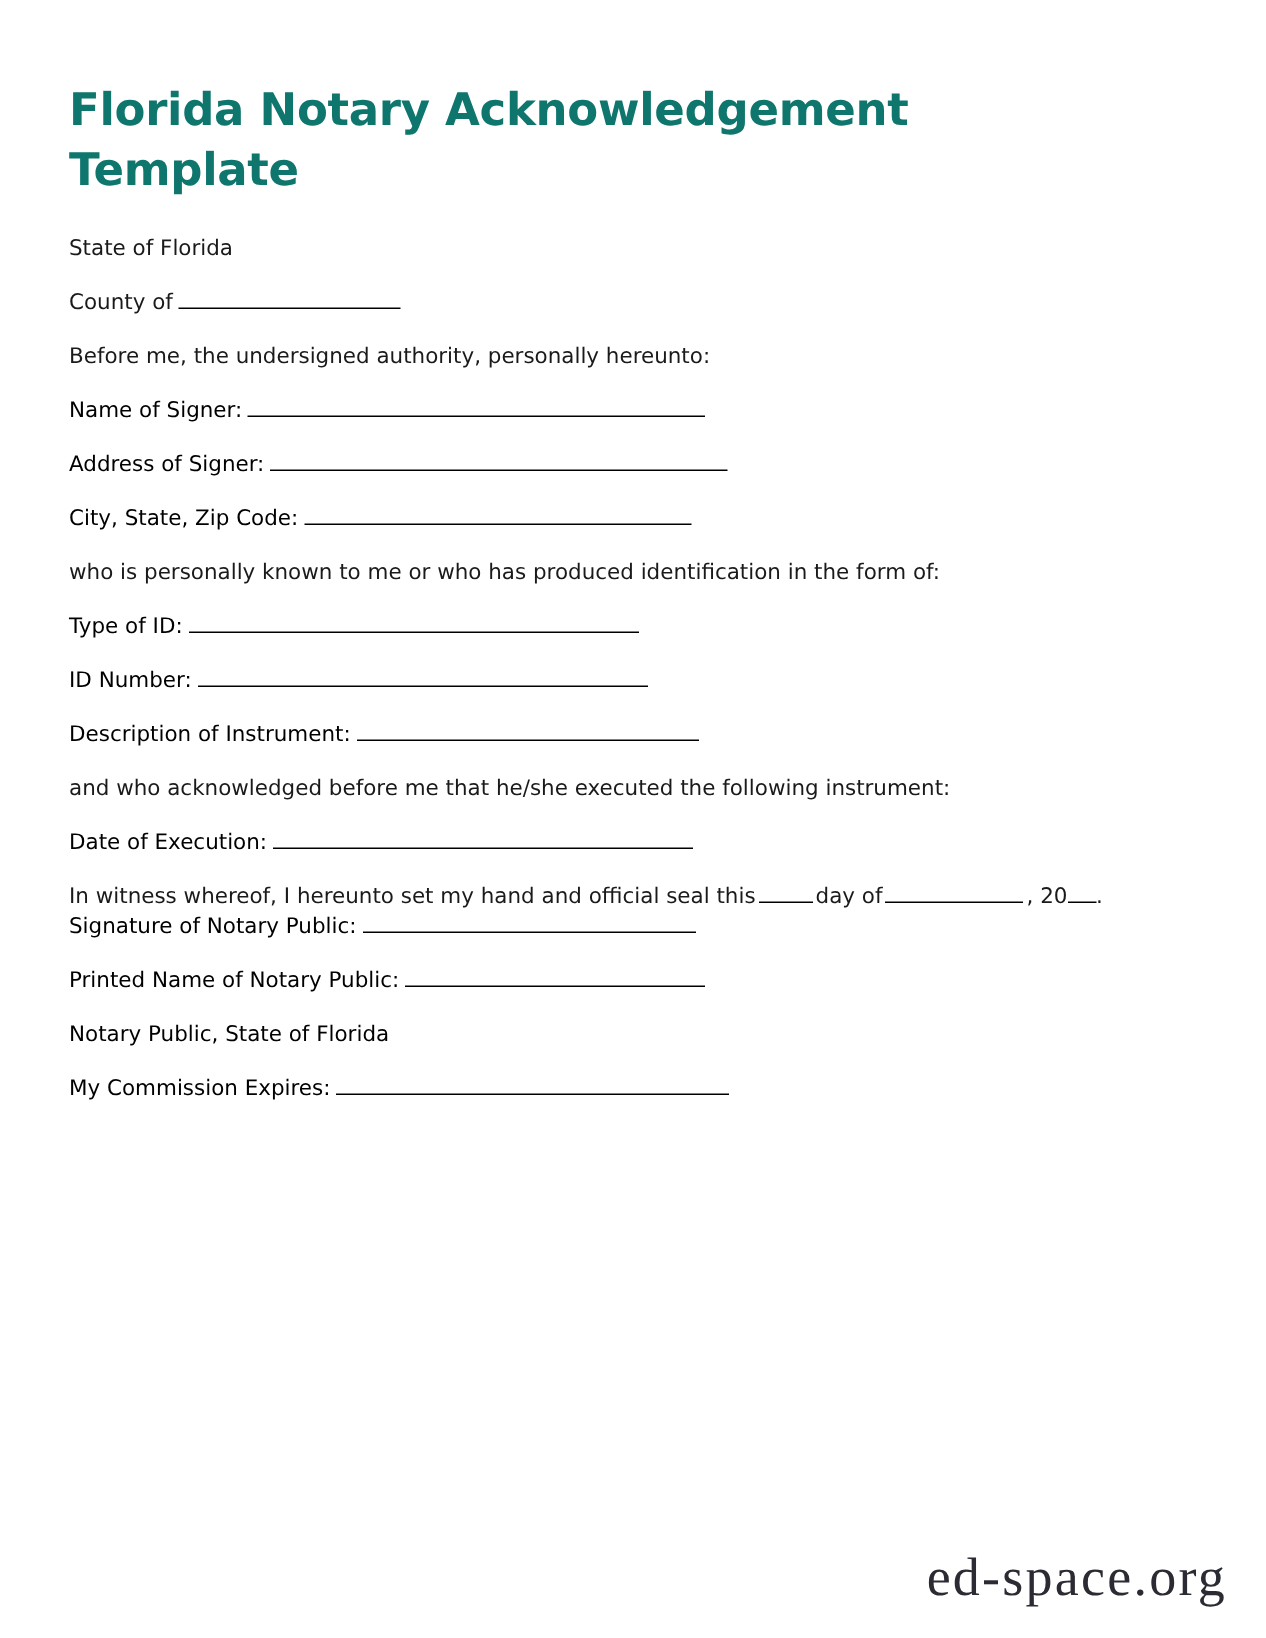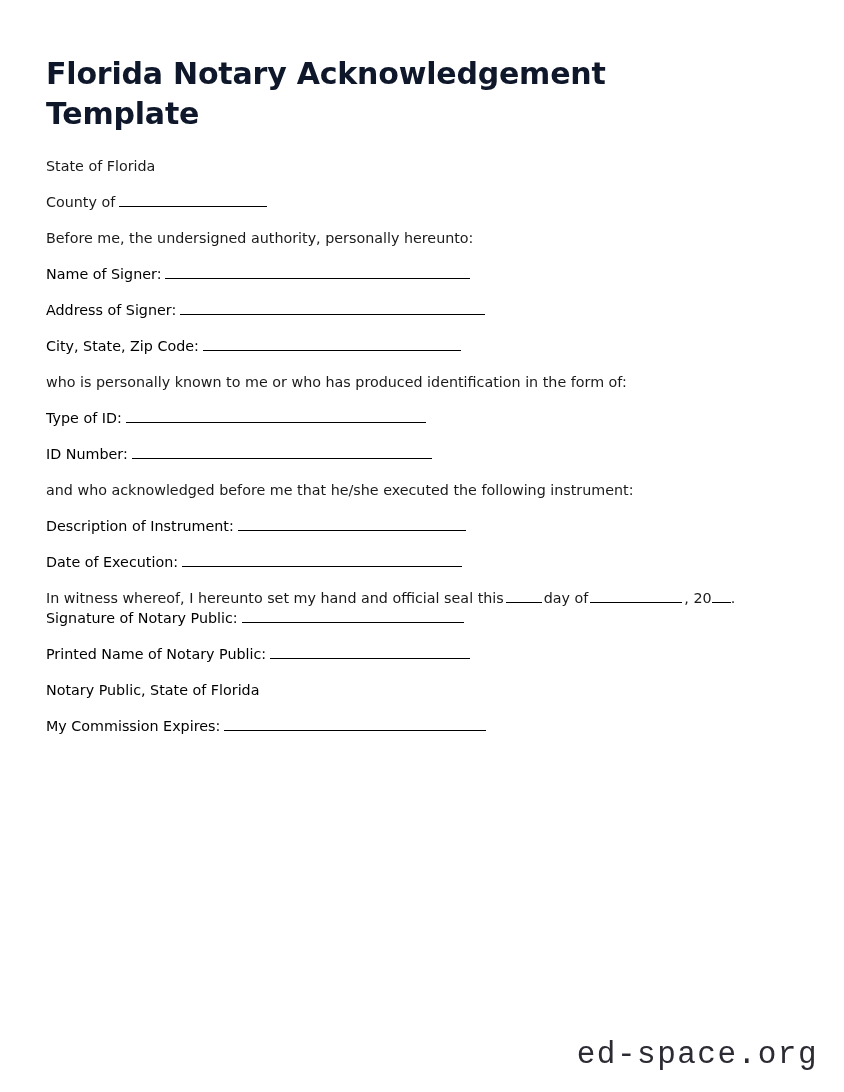--- a/index.html
+++ b/index.html
@@ -34,21 +34,21 @@
     top: 54px;
     width: 752px;
   }
 
   
   .doc-title {
     font-size: 30px;
     font-weight: bold;
     line-height: 40px;
     letter-spacing: -0.2px;
-    color: #0f172a;
+    color: #0f766e;
     margin: 0 0 22px 0;
     max-width: 640px;
   }
 
   
   .line {
     font-size: 14.3px;
     line-height: 20px;
     color: #1a1a1a;
     margin-bottom: 16px;
@@ -102,22 +102,22 @@
   .w-year     { width: 19px; }
   .w-sig      { width: 222px; }
   .w-printed  { width: 200px; }
   .w-comm     { width: 262px; }
 
   
   .footer-watermark {
     position: absolute;
     right: 26px;
     bottom: 20px;
-    font-family: Liberation Mono, monospace;
-    font-size: 31px;
+    font-family: Liberation Serif, serif;
+    font-size: 36px;
     letter-spacing: 1.5px;
     color: #2b2b33;
     white-space: nowrap;
   }
 </style>
 </head>
 <body>
 
 <div class="page">
   <div class="content">
@@ -154,25 +154,25 @@
 
     <div class="line">
       <span class="lbl">Type of ID:</span><span class="blank w-typeid"></span>
     </div>
 
     <div class="line">
       <span class="lbl">ID Number:</span><span class="blank w-idnum"></span>
     </div>
 
     <div class="line">
+      <span class="lbl">Description of Instrument:</span><span class="blank w-desc"></span>
+    </div>
+
+    <div class="line">
       <span>and who acknowledged before me that he/she executed the following instrument:</span>
-    </div>
-
-    <div class="line">
-      <span class="lbl">Description of Instrument:</span><span class="blank w-desc"></span>
     </div>
 
     <div class="line">
       <span class="lbl">Date of Execution:</span><span class="blank w-dateex"></span>
     </div>
 
     <div class="line wrap para">
       <span>In witness whereof, I hereunto set my hand and official seal this</span><span class="blank inline-sm w-day"></span><span>day of</span><span class="blank inline-sm w-month"></span><span>,</span>
       <span>20</span><span class="blank tiny w-year"></span><span>.</span>
     </div>

